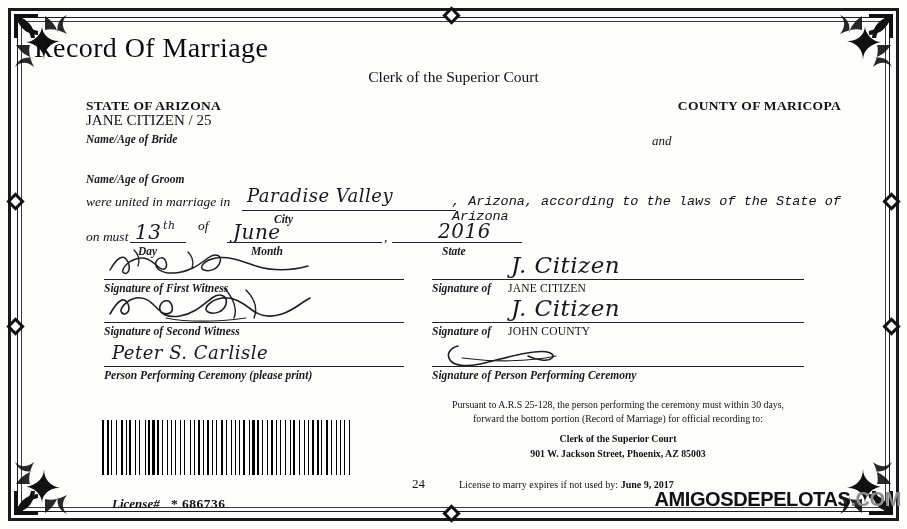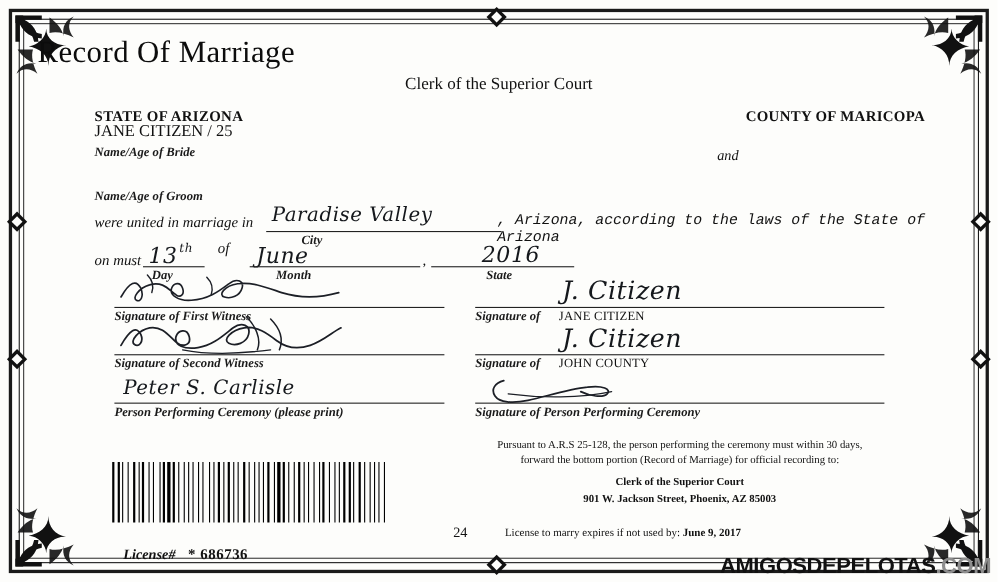--- a/index.html
+++ b/index.html
@@ -199,21 +199,21 @@
     position: absolute;
     font-size: 10px;
     text-align: right;
   }
   .expires .b { font-weight: bold; }
 
   
   .watermark {
     position: absolute;
     right: 6px;
-    bottom: 2px;
+    bottom: 18px;
     font-family: "Liberation Sans", sans-serif;
     font-weight: bold;
     font-size: 20px;
     letter-spacing: -0.4px;
     color: #111;
   }
   .watermark .dim { color: #8d8d8d; }
 </style>
 </head>
 <body>

